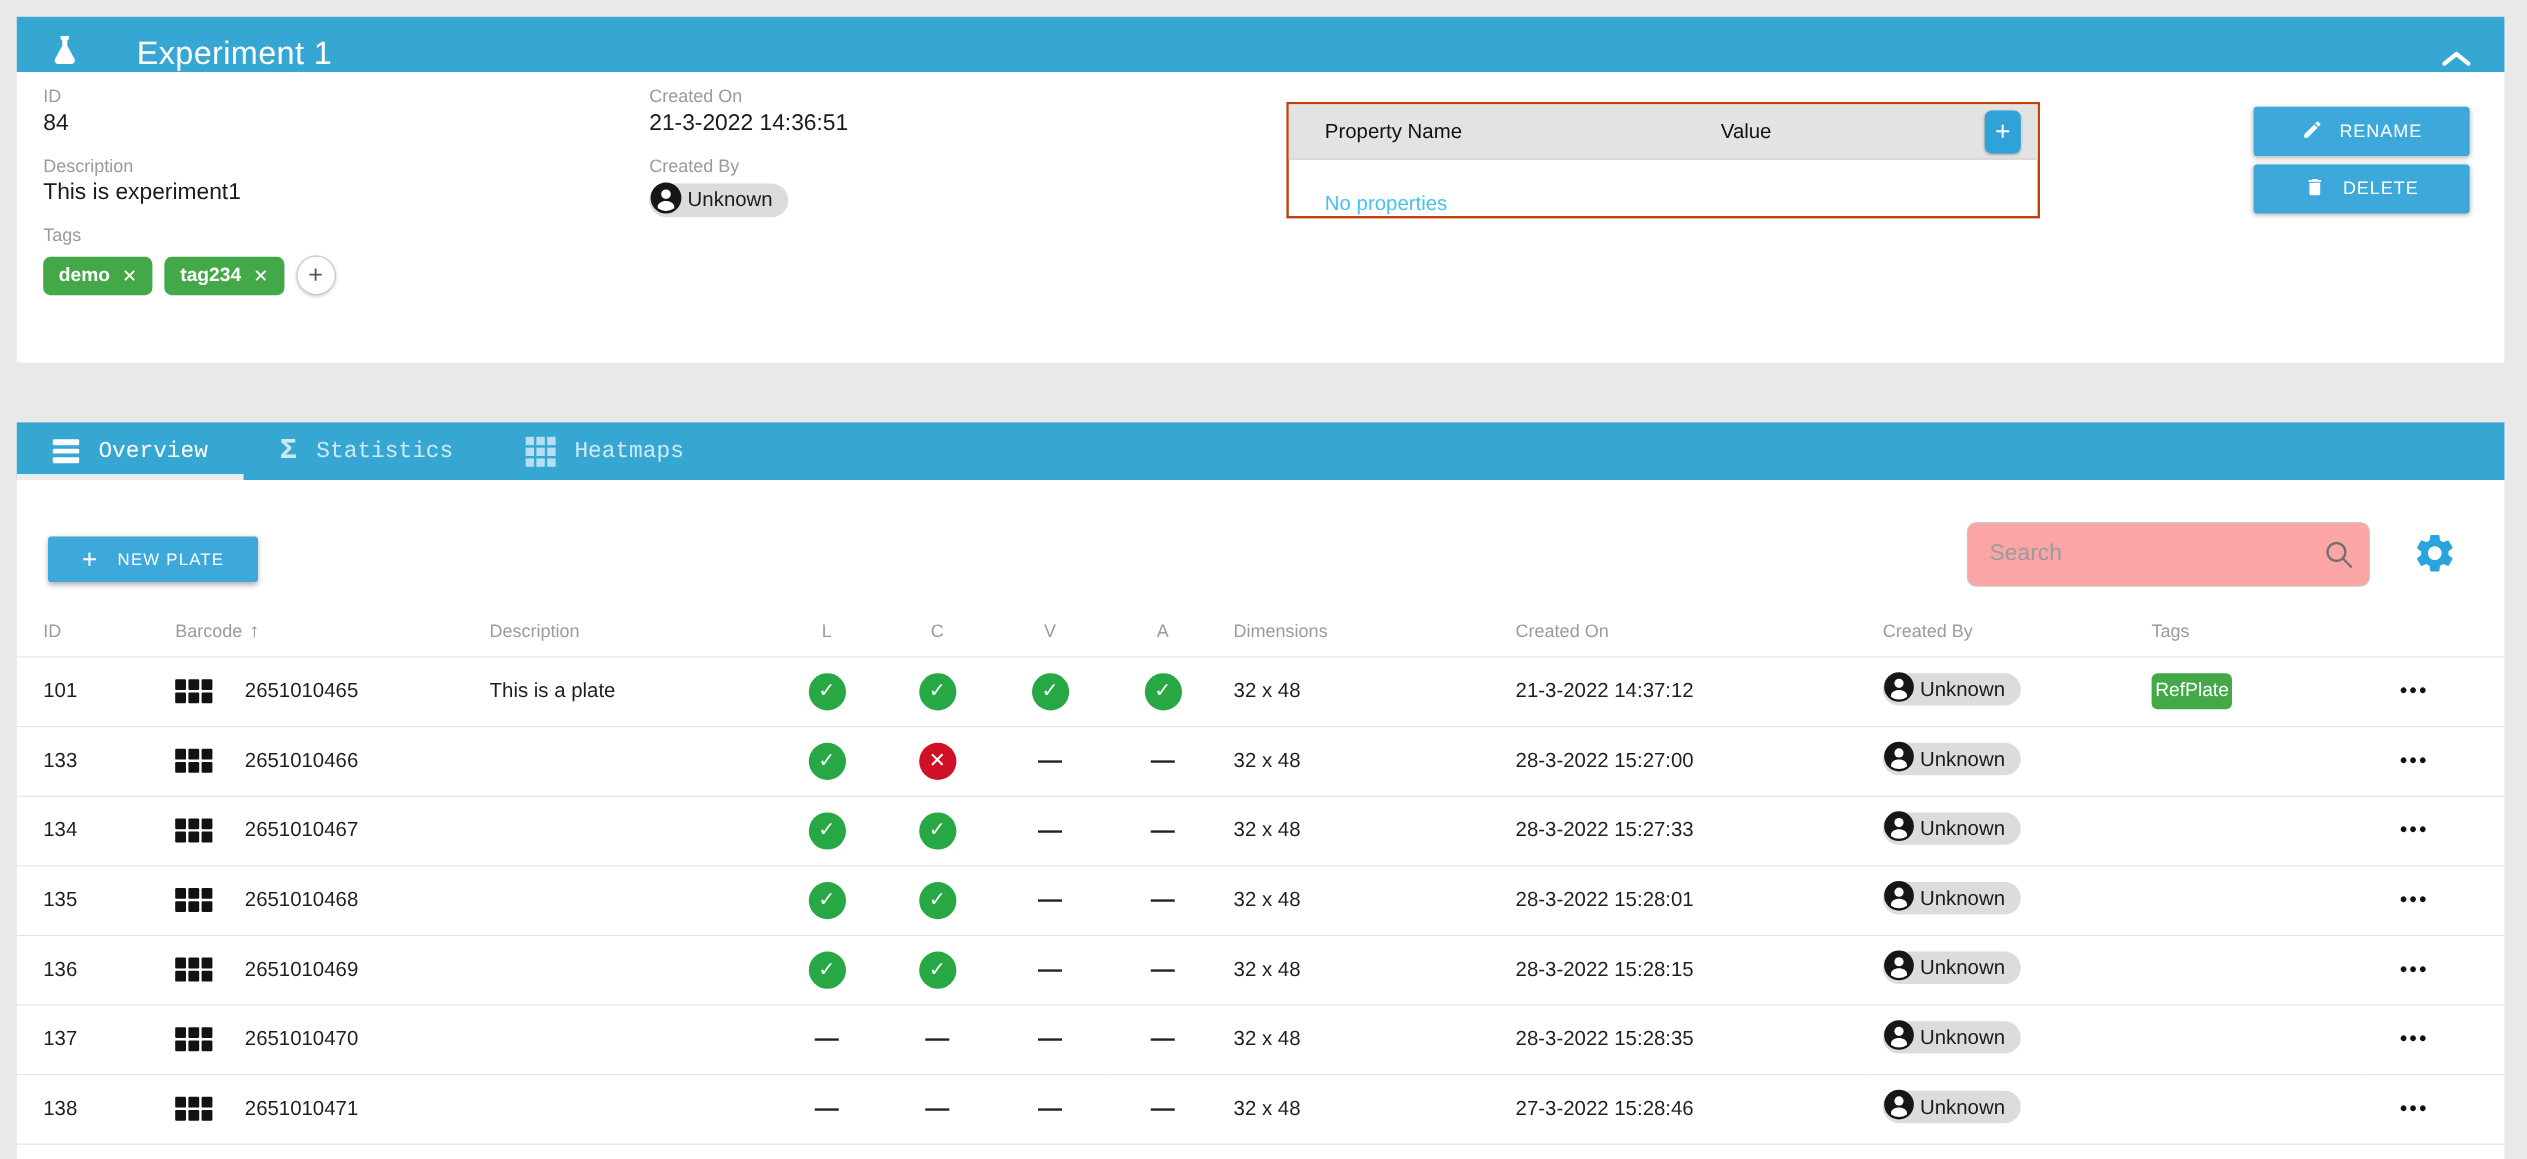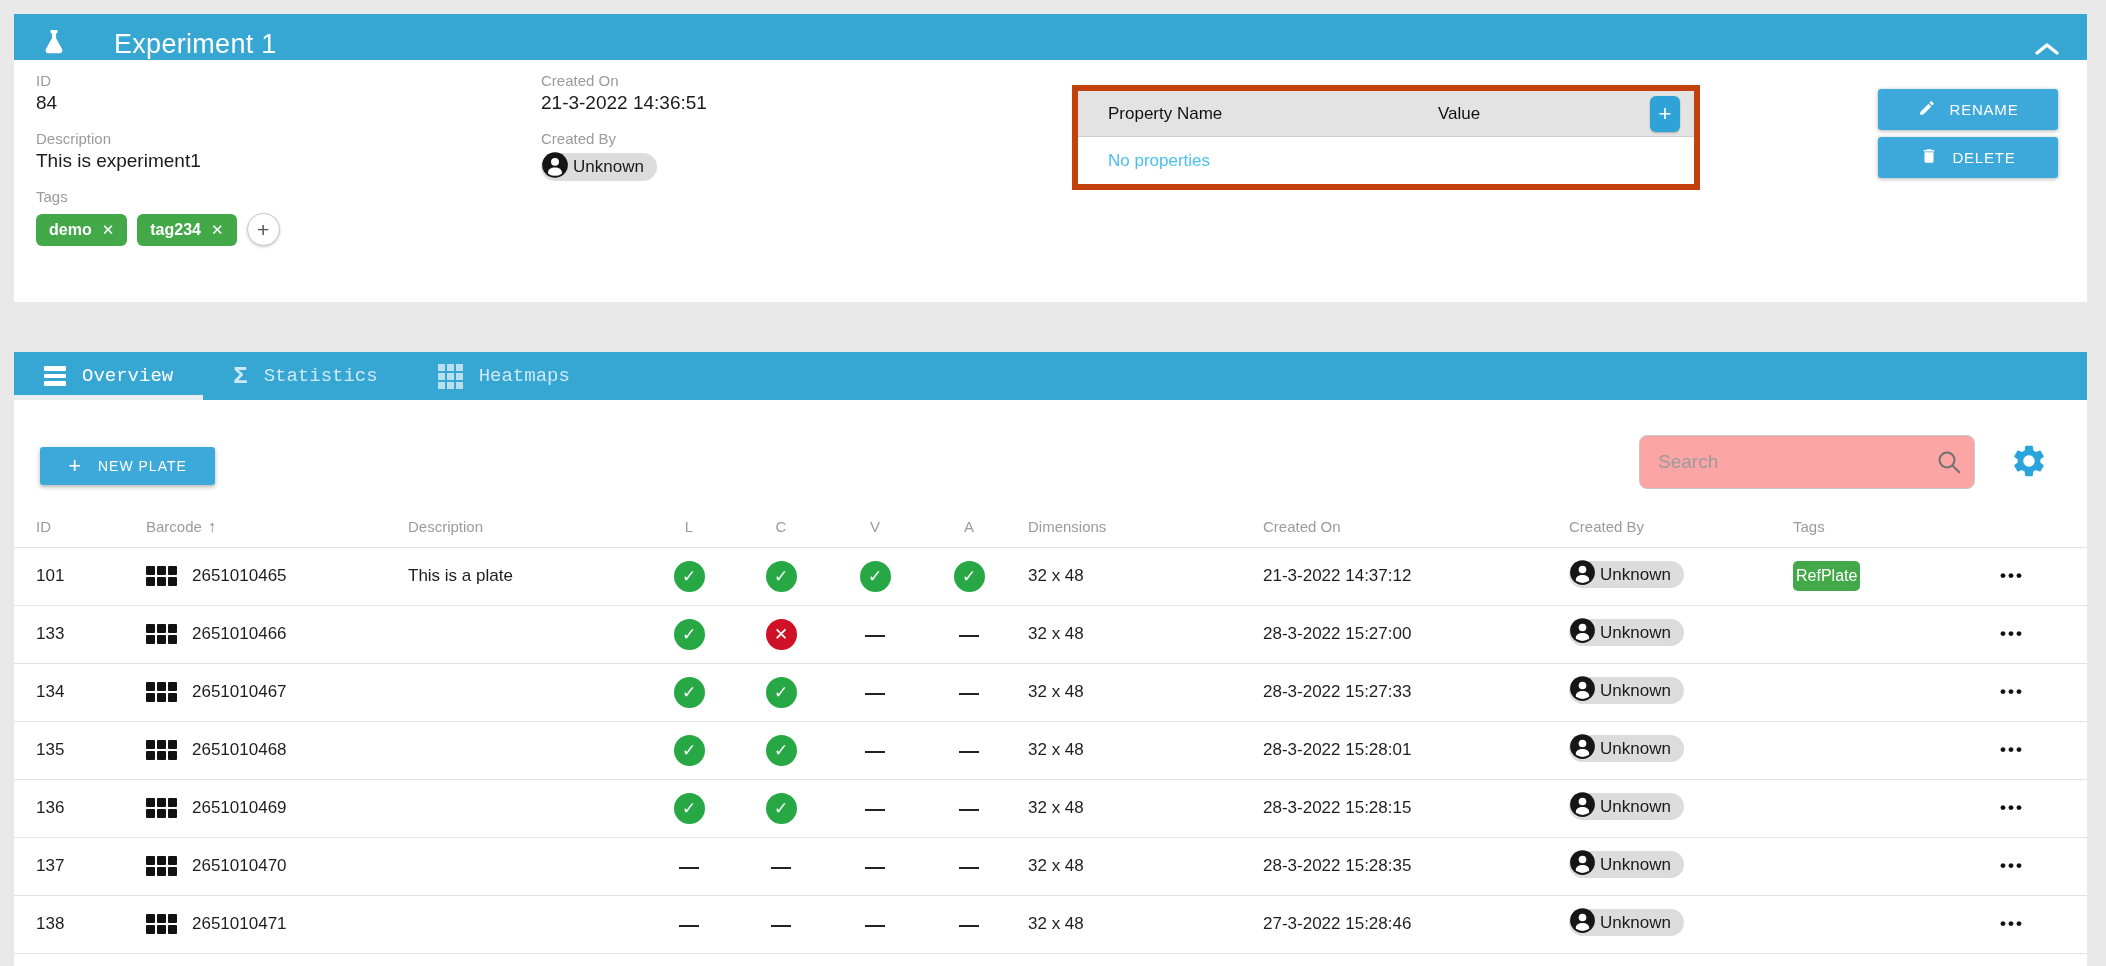--- a/index.html
+++ b/index.html
@@ -44,34 +44,34 @@
 
   .user-chip {
     display: inline-flex; align-items: center; background: #dcdcdc;
     border-radius: 15px; height: 28px; padding-right: 13px; margin-top: 6px;
   }
   .user-chip svg { flex: 0 0 auto; }
   .user-chip .uname { font-size: 17px; color: #1b1b1b; margin-left: 4px; }
 
   .prop-panel {
     position: absolute; left: 1058px; top: 25px; width: 628px;
-    background: #fff; border: 6px solid #c2410c;
+    background: #fff; border: 2px solid #c2410c;
   }
   .prop-header {
     background: #e3e3e3; height: 46px; display: flex; align-items: center;
     padding: 0 14px 0 30px; border-bottom: 1px solid #cfcfcf; font-size: 17px; color: #111;
   }
   .prop-header .phn { width: 330px; }
   .prop-header .phv { flex: 1; }
   .prop-add-btn {
     width: 30px; height: 36px; border-radius: 6px; background: #2fa3d8; border: none;
     color: #fff; font-size: 22px; display: flex; align-items: center; justify-content: center;
     cursor: pointer; box-shadow: 0 1px 2px rgba(0,0,0,0.25);
   }
-  .prop-body { height: 47px; display: flex; align-items: center; padding-left: 30px; font-size: 17px; color: #49c1f0; }
+  .prop-body { height: 47px; display: flex; align-items: flex-end; padding-left: 30px; font-size: 17px; color: #49c1f0; }
 
   .action-btn {
     position: absolute; width: 180px; height: 41px; right: 29px;
     background: #3da9da; color: #fff; border: none; border-radius: 3px;
     display: flex; align-items: center; justify-content: center; gap: 14px;
     font-size: 15px; letter-spacing: 0.8px; cursor: pointer;
     box-shadow: 0 1px 4px rgba(0,0,0,0.3);
     font-family: inherit;
   }
   .rename-btn { top: 29px; }
@@ -116,21 +116,21 @@
   table { position: absolute; top: 107px; left: 0; width: 2073px; border-collapse: collapse; table-layout: fixed; }
   th {
     font-weight: normal; color: #9b9b9b; font-size: 15px; text-align: left;
     height: 40px; border-bottom: 1px solid #e4e4e4; padding-left: 12px; cursor: pointer;
   }
   th.c-id { padding-left: 22px; }
   th.center, td.center { text-align: center; padding-left: 0; }
   td { height: 58px; border-bottom: 1px solid #e4e4e4; font-size: 17px; padding-left: 12px; }
   td.c-id { padding-left: 22px; }
   .sort-arrow { color: #8a8a8a; font-size: 16px; margin-left: 6px; }
-  .bc-wrap { display: flex; align-items: flex-end; gap: 15px; }
+  .bc-wrap { display: flex; align-items: flex-end; gap: 27px; }
   .plate-icon { display: grid; grid-template-columns: repeat(3, 9px); grid-auto-rows: 9px; gap: 2px; }
   .plate-icon i { background: #121212; border-radius: 1px; }
   .st { display: inline-flex; align-items: center; justify-content: center; }
   .st-check, .st-cross {
     width: 31px; height: 31px; border-radius: 50%; color: #fff; font-size: 17px; font-weight: bold;
   }
   .st-check { background: #27a844; }
   .st-cross { background: #ce1126; }
   .st-dash { font-size: 20px; font-weight: 600; color: #222; }
   td .user-chip { margin-top: 0; height: 27px; }

